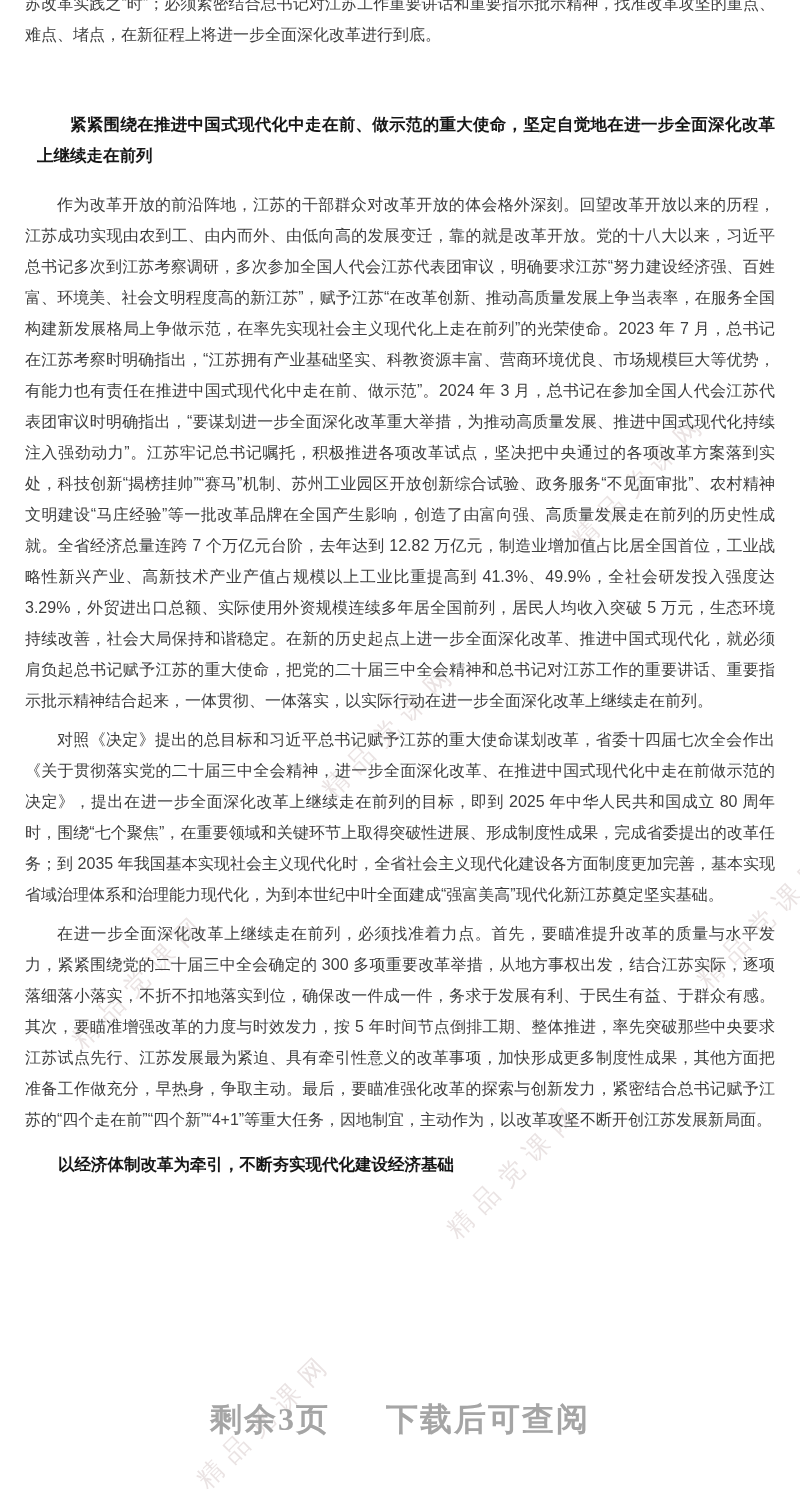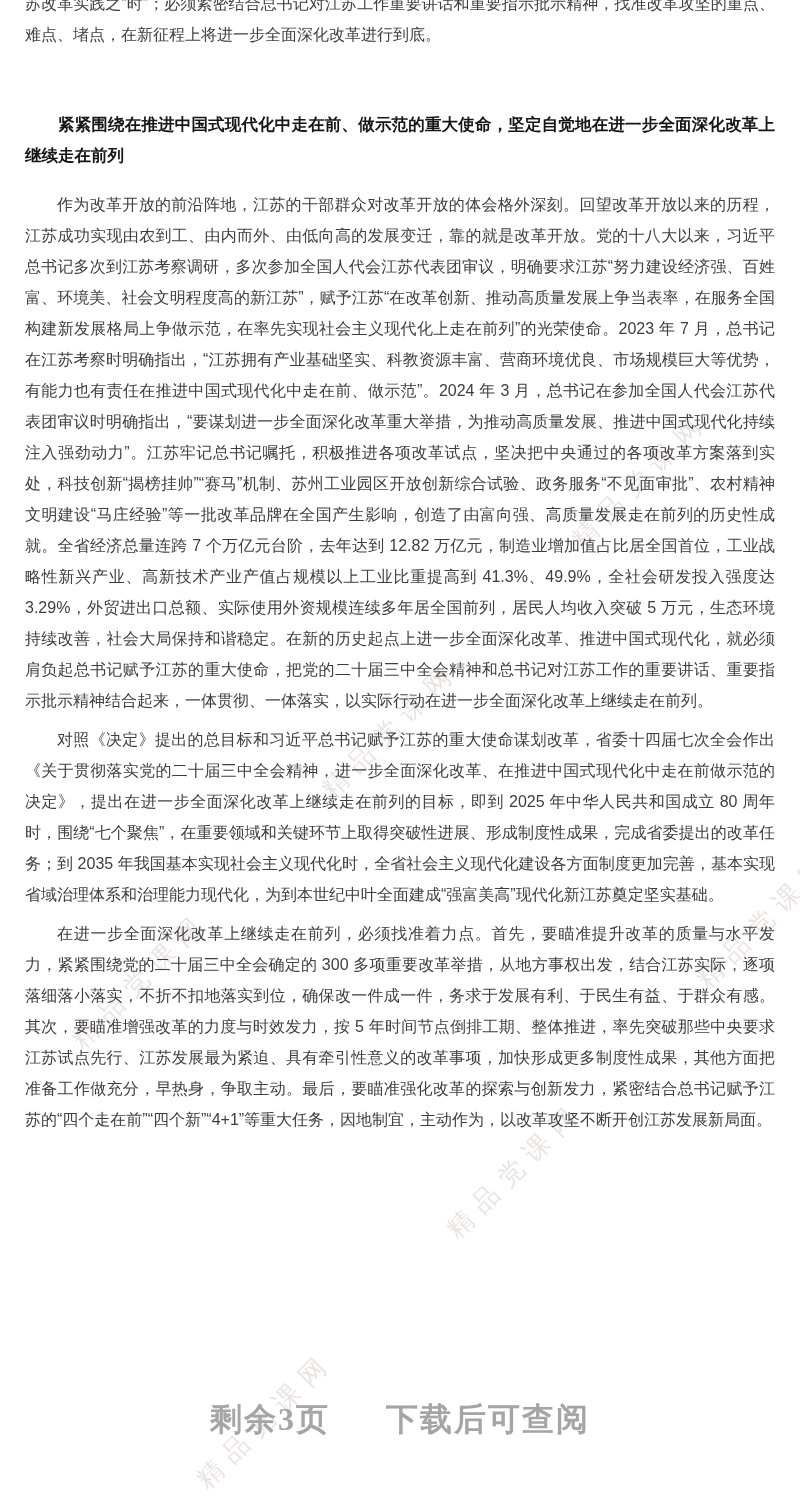--- a/index.html
+++ b/index.html
@@ -50,21 +50,21 @@
     text-indent: 0;
     margin: -12px 0 0 0;
   }
   .heading {
     font-size: 16.5px;
     line-height: 31px;
     font-weight: 700;
     color: #161616;
     text-indent: 2em;
     text-align: justify;
-    margin: 59px 0 18px 0;
+    margin: 59px 0 18px 12px;
   }
   .heading.h2 {
     margin: 14px 0 18px 0;
   }
   
   .footer-notice {
     position: absolute;
     left: 0;
     right: 0;
     top: 1398px;
@@ -102,20 +102,21 @@
     <p class="para fragment">苏改革实践之“时”；必须紧密结合总书记对江苏工作重要讲话和重要指示批示精神，找准改革攻坚的重点、难点、堵点，在新征程上将进一步全面深化改革进行到底。</p>
 
     <h2 class="heading">紧紧围绕在推进中国式现代化中走在前、做示范的重大使命，坚定自觉地在进一步全面深化改革上继续走在前列</h2>
 
     <p class="para">作为改革开放的前沿阵地，江苏的干部群众对改革开放的体会格外深刻。回望改革开放以来的历程，江苏成功实现由农到工、由内而外、由低向高的发展变迁，靠的就是改革开放。党的十八大以来，习近平总书记多次到江苏考察调研，多次参加全国人代会江苏代表团审议，明确要求江苏“努力建设经济强、百姓富、环境美、社会文明程度高的新江苏”，赋予江苏“在改革创新、推动高质量发展上争当表率，在服务全国构建新发展格局上争做示范，在率先实现社会主义现代化上走在前列”的光荣使命。2023 年 7 月，总书记在江苏考察时明确指出，“江苏拥有产业基础坚实、科教资源丰富、营商环境优良、市场规模巨大等优势，有能力也有责任在推进中国式现代化中走在前、做示范”。2024 年 3 月，总书记在参加全国人代会江苏代表团审议时明确指出，“要谋划进一步全面深化改革重大举措，为推动高质量发展、推进中国式现代化持续注入强劲动力”。江苏牢记总书记嘱托，积极推进各项改革试点，坚决把中央通过的各项改革方案落到实处，科技创新“揭榜挂帅”“赛马”机制、苏州工业园区开放创新综合试验、政务服务“不见面审批”、农村精神文明建设“马庄经验”等一批改革品牌在全国产生影响，创造了由富向强、高质量发展走在前列的历史性成就。全省经济总量连跨 7 个万亿元台阶，去年达到 12.82 万亿元，制造业增加值占比居全国首位，工业战略性新兴产业、高新技术产业产值占规模以上工业比重提高到 41.3%、49.9%，全社会研发投入强度达 3.29%，外贸进出口总额、实际使用外资规模连续多年居全国前列，居民人均收入突破 5 万元，生态环境持续改善，社会大局保持和谐稳定。在新的历史起点上进一步全面深化改革、推进中国式现代化，就必须肩负起总书记赋予江苏的重大使命，把党的二十届三中全会精神和总书记对江苏工作的重要讲话、重要指示批示精神结合起来，一体贯彻、一体落实，以实际行动在进一步全面深化改革上继续走在前列。</p>
 
     <p class="para">对照《决定》提出的总目标和习近平总书记赋予江苏的重大使命谋划改革，省委十四届七次全会作出《关于贯彻落实党的二十届三中全会精神，进一步全面深化改革、在推进中国式现代化中走在前做示范的决定》，提出在进一步全面深化改革上继续走在前列的目标，即到 2025 年中华人民共和国成立 80 周年时，围绕“七个聚焦”，在重要领域和关键环节上取得突破性进展、形成制度性成果，完成省委提出的改革任务；到 2035 年我国基本实现社会主义现代化时，全省社会主义现代化建设各方面制度更加完善，基本实现省域治理体系和治理能力现代化，为到本世纪中叶全面建成“强富美高”现代化新江苏奠定坚实基础。</p>
 
     <p class="para">在进一步全面深化改革上继续走在前列，必须找准着力点。首先，要瞄准提升改革的质量与水平发力，紧紧围绕党的二十届三中全会确定的 300 多项重要改革举措，从地方事权出发，结合江苏实际，逐项落细落小落实，不折不扣地落实到位，确保改一件成一件，务求于发展有利、于民生有益、于群众有感。其次，要瞄准增强改革的力度与时效发力，按 5 年时间节点倒排工期、整体推进，率先突破那些中央要求江苏试点先行、江苏发展最为紧迫、具有牵引性意义的改革事项，加快形成更多制度性成果，其他方面把准备工作做充分，早热身，争取主动。最后，要瞄准强化改革的探索与创新发力，紧密结合总书记赋予江苏的“四个走在前”“四个新”“4+1”等重大任务，因地制宜，主动作为，以改革攻坚不断开创江苏发展新局面。</p>
 
+    <h2 class="heading h2">以经济体制改革为牵引，不断夯实现代化建设经济基础</h2>
 
 
   </div>
 
   <div class="footer-notice">
     <span>剩余3页</span><span class="gap"></span><span>下载后可查阅</span>
   </div>
 
 </div>
 

